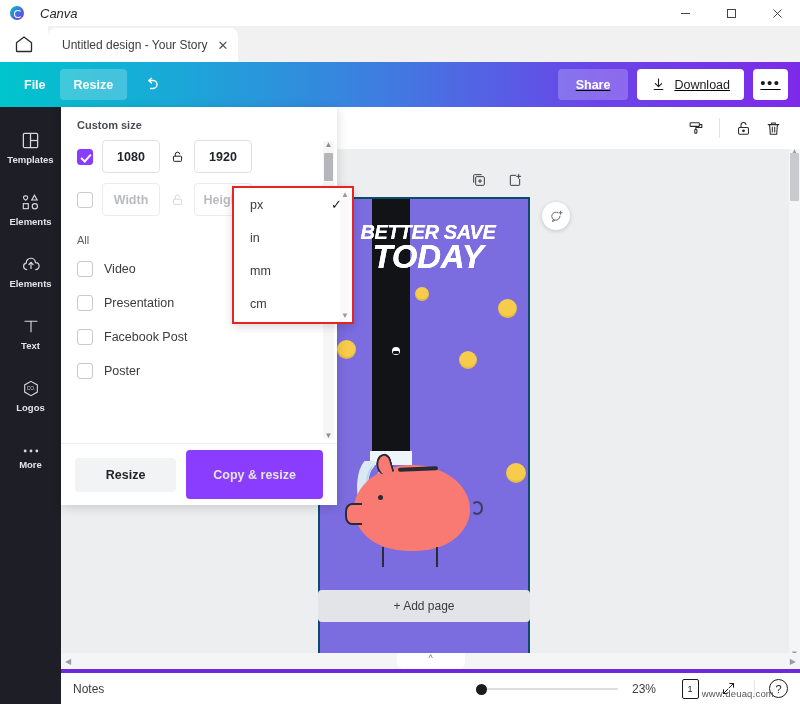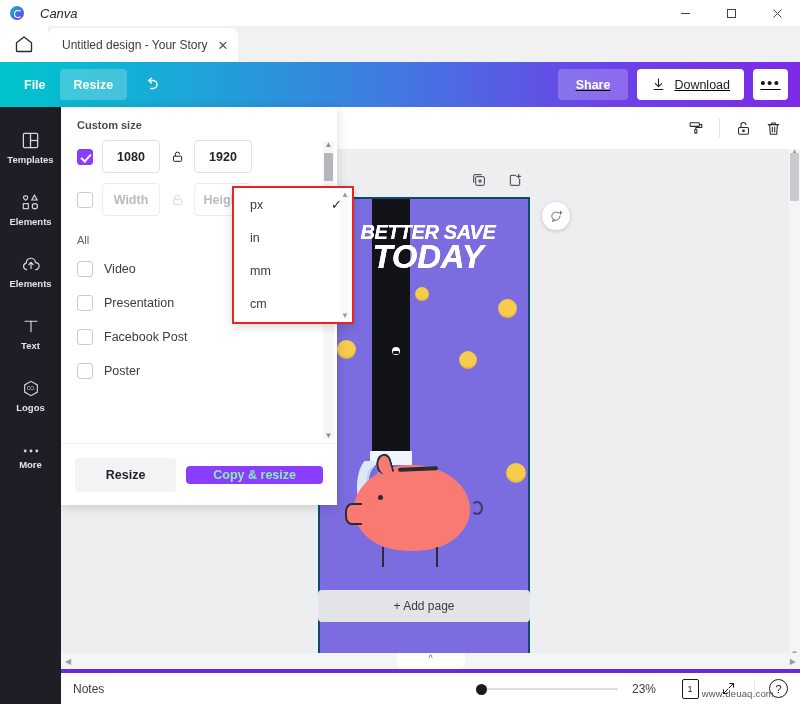--- a/index.html
+++ b/index.html
@@ -138,23 +138,23 @@
   .panel-footer {
     flex:0 0 auto; height:62px; display:flex; align-items:center; gap:10px;
     padding:0 14px; border-top:1px solid #f0f1f3; background:#fff;
   }
   .btn-resize {
     flex:1; height:34px; background:#f2f3f5; border-radius:4px; display:flex;
     align-items:center; justify-content:center; font-size:12.5px; font-weight:bold;
     color:#23242a; cursor:pointer;
   }
   .btn-copy {
-    flex:1.35; height:18px; background:#8b3dff; border-radius:4px; display:flex;
+    flex:1.35; height:49px; background:#8b3dff; border-radius:4px; display:flex;
     align-items:center; justify-content:center; font-size:12.5px; font-weight:bold;
-    color:#86efac; cursor:pointer;
+    color:#e5e5e5; cursor:pointer;
   }
 
   
   .unit-dd {
     position:absolute; left:232px; top:186px; width:122px; height:138px;
     background:#fff; border:2.5px solid #e52521; z-index:60;
     box-shadow:0 3px 9px rgba(0,0,0,0.14);
   }
   .unit-inner { position:absolute; inset:0; padding-left:16px; }
   .unit-opt {

